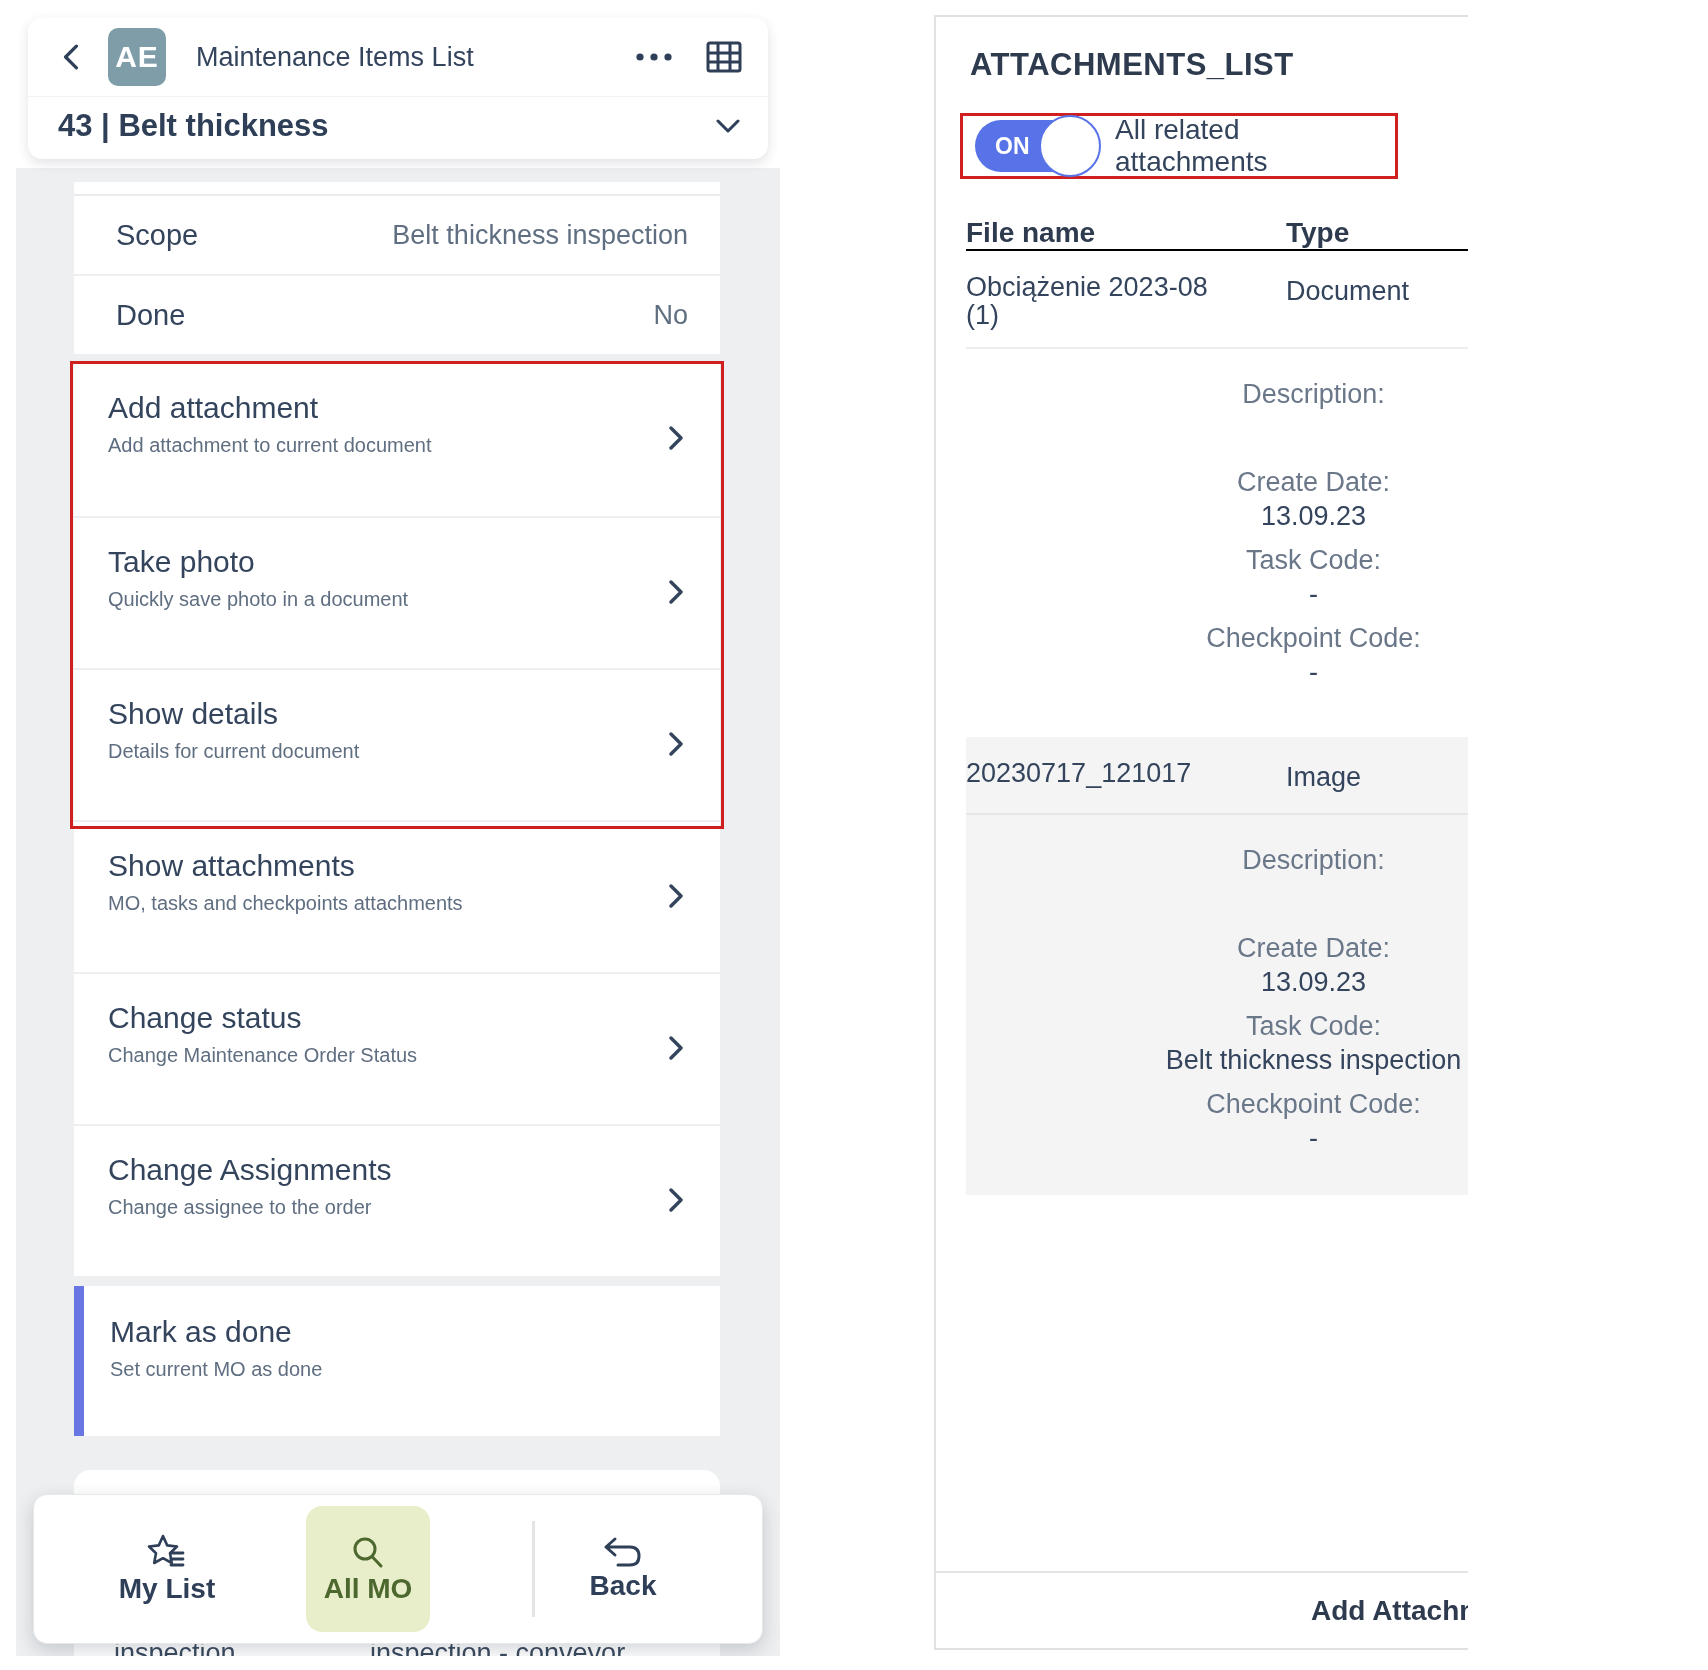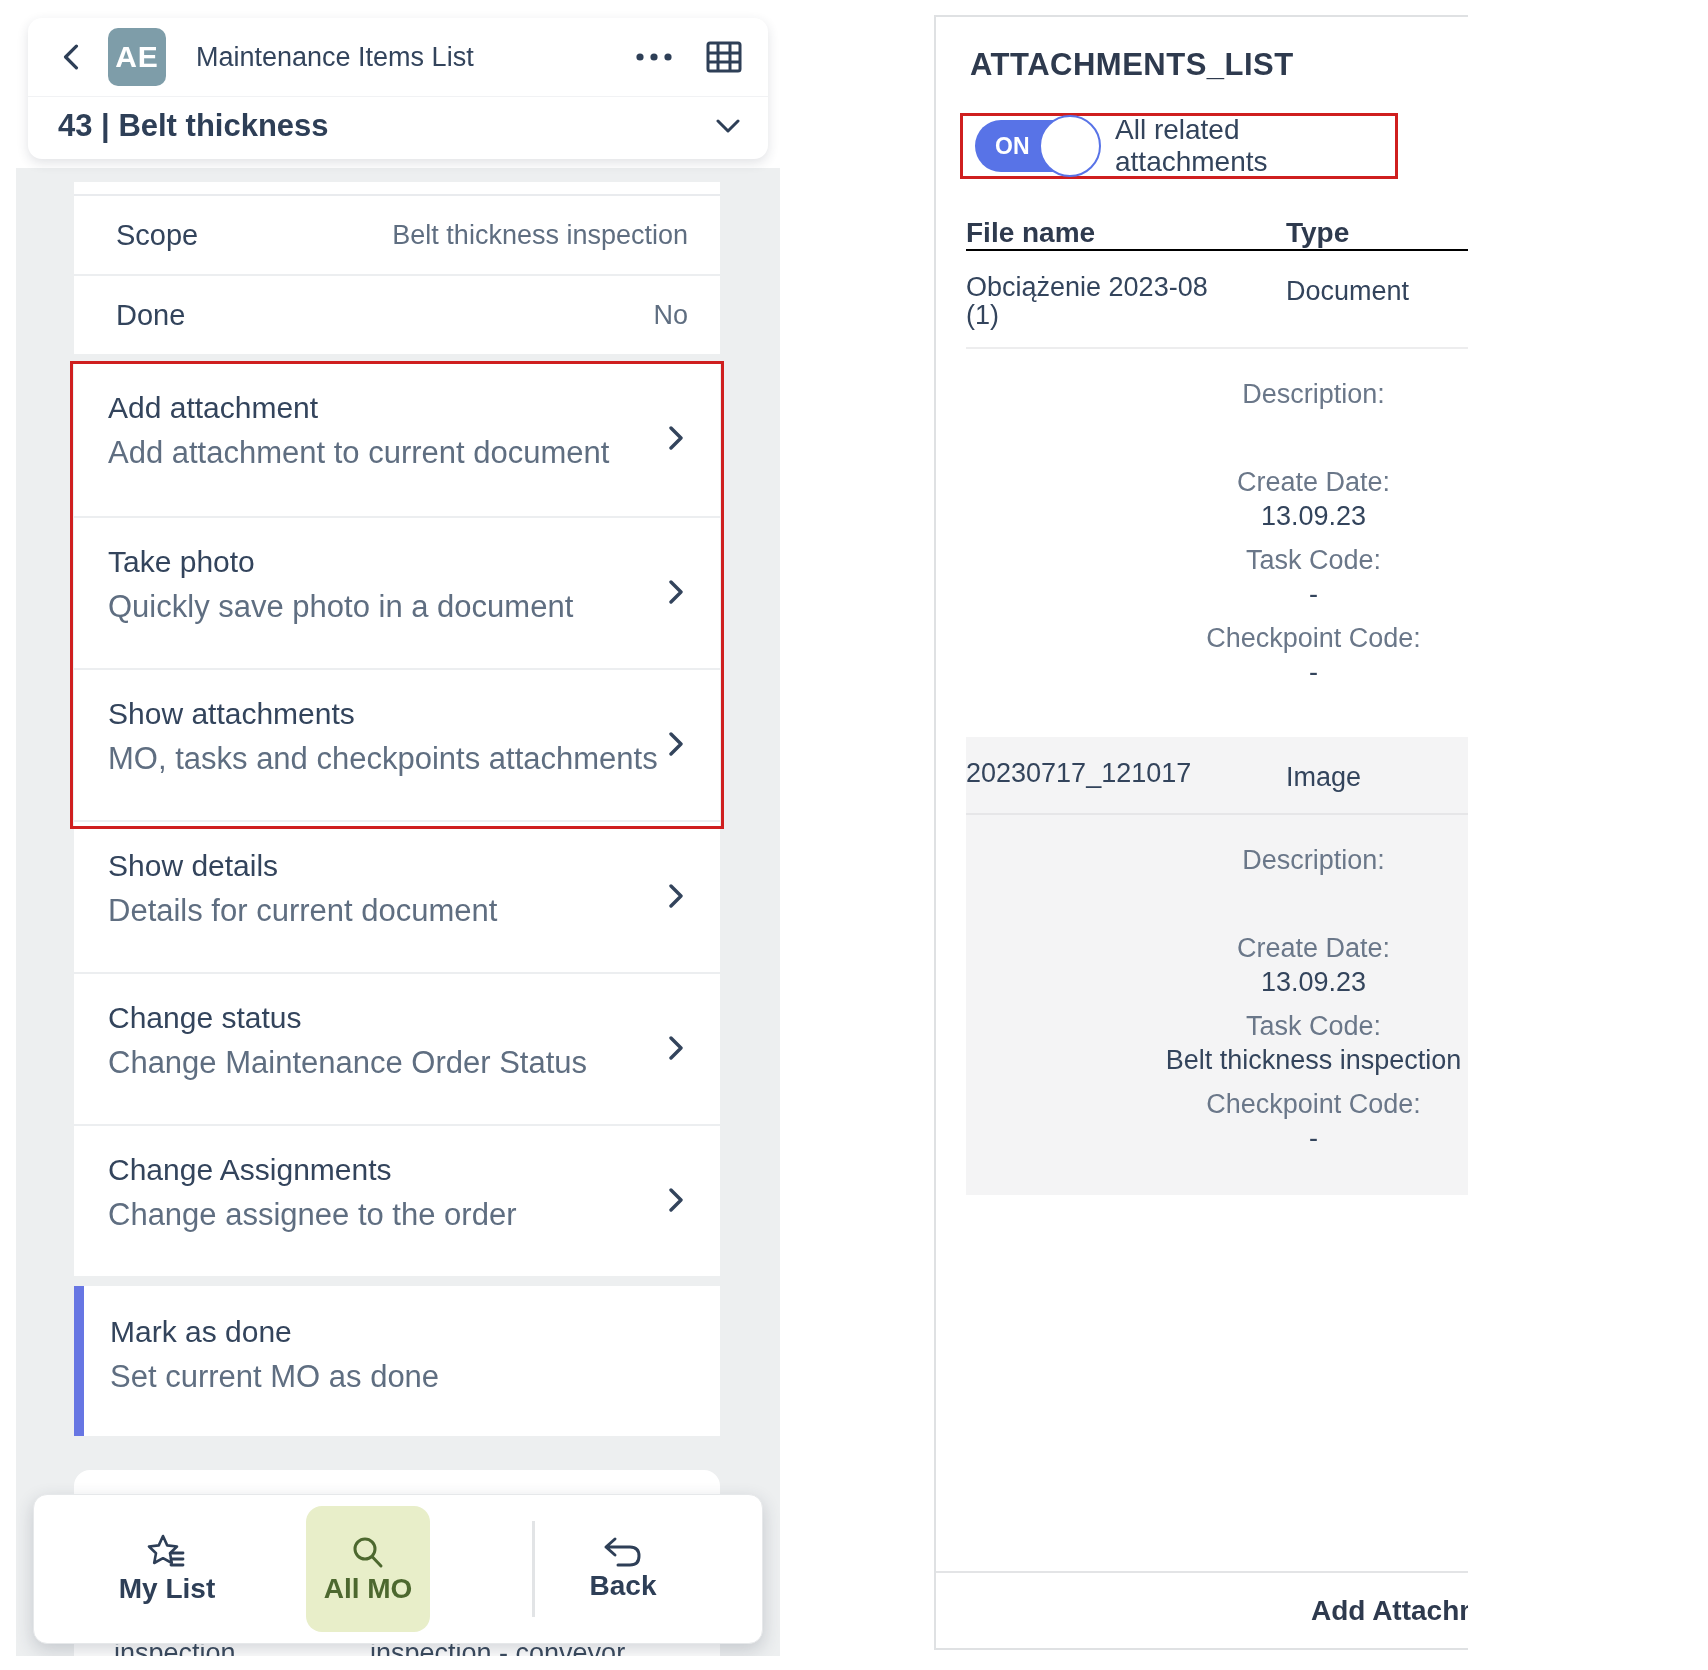--- a/index.html
+++ b/index.html
@@ -29,21 +29,21 @@
   .info-row{display:flex;align-items:center;height:78px;padding:0 32px 0 42px;}
   .info-row + .info-row{border-top:2px solid #eceef0;}
   .info-label{font-size:29px;color:#33445c;flex:1;}
   .info-value{font-size:27px;color:#5f6e81;}
 
   .menu-card{margin-top:10px;position:relative;}
   .menu-item{height:152px;box-sizing:border-box;padding:24px 24px 0 34px;display:flex;align-items:flex-start;cursor:pointer;}
   .menu-item + .menu-item{border-top:2px solid #eceef0;}
   .mi-text{flex:1;}
   .mi-title{font-size:30px;color:#33445c;line-height:40px;}
-  .mi-sub{font-size:31px;color:#5f6e81;line-height:34px;margin-top:8px;}
+  .mi-sub{font-size:20px;color:#5f6e81;line-height:34px;}
   .mi-chev{width:16px;height:24px;margin-top:38px;margin-right:12px;flex:0 0 auto;}
   .red-group-box{position:absolute;left:-4px;right:-4px;top:-3px;height:462px;
                  border:3px solid #cf1f1f;pointer-events:none;z-index:4;}
 
   .done-card{margin-top:10px;height:150px;box-sizing:border-box;border-left:10px solid #6776e3;
              padding:26px 24px 0 26px;cursor:pointer;}
   .tasks-card{margin-top:34px;border-radius:16px 16px 0 0;height:240px;padding:28px 0 0 30px;box-sizing:border-box;}
   .tasks-title{font-size:32px;font-weight:bold;color:#2e3f57;}
 
   .clipped-row{position:absolute;left:58px;right:60px;top:1630px;z-index:2;font-size:27px;color:#3a4a5e;}
@@ -167,32 +167,32 @@
             <div class="mi-title">Take photo</div>
             <div class="mi-sub">Quickly save photo in a document</div>
           </div>
           <svg class="mi-chev" viewBox="0 0 16 24">
             <polyline points="3,2 13,12 3,22" fill="none" stroke="#33445c" stroke-width="3.4" stroke-linecap="round" stroke-linejoin="round"></polyline>
           </svg>
         </div>
 
         <div class="menu-item">
           <div class="mi-text">
+            <div class="mi-title">Show details</div>
+            <div class="mi-sub">Details for current document</div>
+          </div>
+          <svg class="mi-chev" viewBox="0 0 16 24">
+            <polyline points="3,2 13,12 3,22" fill="none" stroke="#33445c" stroke-width="3.4" stroke-linecap="round" stroke-linejoin="round"></polyline>
+          </svg>
+        </div>
+
+        <div class="menu-item">
+          <div class="mi-text">
             <div class="mi-title">Show attachments</div>
             <div class="mi-sub">MO, tasks and checkpoints attachments</div>
-          </div>
-          <svg class="mi-chev" viewBox="0 0 16 24">
-            <polyline points="3,2 13,12 3,22" fill="none" stroke="#33445c" stroke-width="3.4" stroke-linecap="round" stroke-linejoin="round"></polyline>
-          </svg>
-        </div>
-
-        <div class="menu-item">
-          <div class="mi-text">
-            <div class="mi-title">Show details</div>
-            <div class="mi-sub">Details for current document</div>
           </div>
           <svg class="mi-chev" viewBox="0 0 16 24">
             <polyline points="3,2 13,12 3,22" fill="none" stroke="#33445c" stroke-width="3.4" stroke-linecap="round" stroke-linejoin="round"></polyline>
           </svg>
         </div>
 
         <div class="menu-item">
           <div class="mi-text">
             <div class="mi-title">Change status</div>
             <div class="mi-sub">Change Maintenance Order Status</div>

